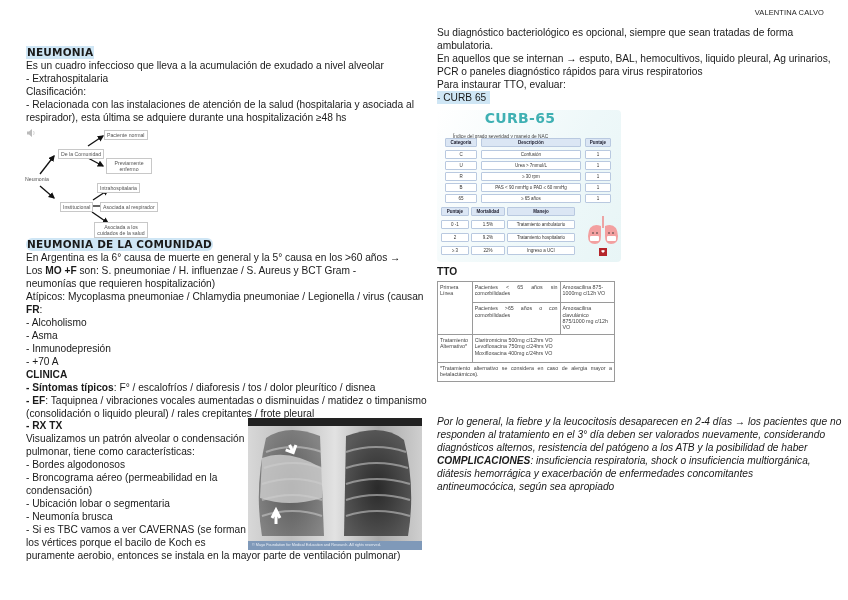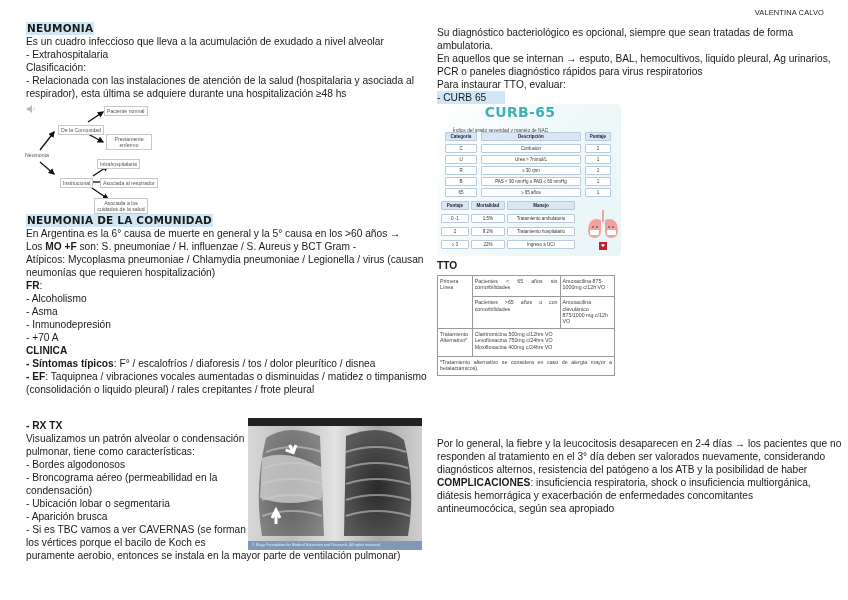--- a/index.html
+++ b/index.html
@@ -5,33 +5,33 @@
   * { box-sizing: border-box; margin: 0; padding: 0; }
   html, body { width: 848px; height: 600px; background: #ffffff; overflow: hidden; }
   body { position: relative; font-family: "Liberation Sans", sans-serif; color: #1a1a1a; font-size: 10.2px; line-height: 13px; }
 
   .author { position: absolute; top: 6px; right: 24px; font-size: 7.5px; letter-spacing: 0.1px; color: #222; }
 
   .col { position: absolute; }
   .col-left { left: 26px; top: 22px; width: 392px; }
   .col-right { left: 437px; top: 26px; width: 390px; }
 
-  .h-title { font-family: "DejaVu Sans", sans-serif; font-weight: bold; font-size: 10.5px; letter-spacing: 0.2px; background: #cfe6f5; display: inline-block; padding: 0 1px; line-height: 13px; }
+  .h-title { font-family: "DejaVu Sans", sans-serif; font-weight: bold; font-size: 10.5px; letter-spacing: 0.2px; background: #cfe6f5; display: inline-block; padding: 0 1px; line-height: 13px; margin-top: 24px; }
   .line { display: block; white-space: nowrap; }
   b { font-weight: bold; }
-  .hl { background: #cfe6f5; display: inline-block; padding-right: 19px; }
+  .hl { background: #cfe6f5; display: inline-block; padding-right: 4px; }
 
   
   .diagram { position: relative; width: 220px; height: 110px; margin-top: 4px; }
   .dbox { position: absolute; border: 1px solid #c8c8c8; background: #fff; font-size: 5.2px; line-height: 6px; color: #555; text-align: center; padding: 1px 2px; }
   .diagram svg { position: absolute; left: 0; top: 0; }
   .speaker { position: absolute; left: 4px; top: 86px; width: 10px; height: 10px; }
 
   
-  .curb { position: relative; width: 184px; height: 152px; margin-left: 0px; background: linear-gradient(120deg,#ffffff 0%,#eef8f9 60%,#e8f5f6 100%); border-radius: 4px; }
+  .curb { position: relative; width: 184px; height: 152px; margin-top: 6px; margin-left: 0px; background: linear-gradient(120deg,#ffffff 0%,#eef8f9 60%,#e8f5f6 100%); border-radius: 4px; }
   .curb-title { position: absolute; left: 0; right: 18px; top: 2px; text-align: center; font-family: "DejaVu Sans", sans-serif; font-weight: bold; font-size: 14px; color: #3fb0b3; letter-spacing: 0.3px; }
   .curb-sub { position: absolute; left: 16px; top: 20px; font-size: 4.8px; color: #444; }
   .ct { position: absolute; font-size: 4.5px; color: #333; }
   .ct .c { position: absolute; border: 1px solid #b9c9e0; background: #fff; text-align: center; line-height: 7px; height: 9px; border-radius: 1px; }
   .ct .c.hd { background: #dbe6f4; font-weight: bold; color: #223; }
   .lungs { position: absolute; left: 148px; top: 104px; width: 36px; height: 44px; }
 
   
   .tto-label { font-weight: bold; margin-top: 3px; }
   table.tto { border-collapse: collapse; width: 178px; margin-top: 3px; font-size: 5.3px; line-height: 6.2px; color: #444; }
@@ -81,45 +81,45 @@
     <div class="dbox" style="left:80px;top:30px;width:46px;">Previamente enfermo</div>
     <div class="dbox" style="left:71px;top:55px;">Intrahospitalaria</div>
     <div class="dbox" style="left:74px;top:74px;">Asociada al respirador</div>
     <div class="dbox" style="left:68px;top:94px;width:54px;">Asociada a los cuidados de la salud</div>
     <svg class="speaker" viewBox="0 0 10 10">
       <path d="M1 3.5 h2 l3 -2.5 v8 l-3 -2.5 h-2 z" fill="#bbb"></path>
       <path d="M7.5 3 q1.5 2 0 4" stroke="#ccc" stroke-width="0.8" fill="none"></path>
     </svg>
   </div>
 
-  <span class="h-title" style="margin-top:-1px;">NEUMONIA DE LA COMUNIDAD</span>
+  <span class="h-title" style="margin-top:-1px;border-radius:6px;">NEUMONIA DE LA COMUNIDAD</span>
   <span class="line">En Argentina es la 6° causa de muerte en general y la 5° causa en los &gt;60 años →</span>
   <span class="line"><span>Los </span><b>MO +F</b><span> son: S. pneumoniae / H. influenzae / S. Aureus y BCT Gram -</span></span>
+  <span class="line">neumonías que requieren hospitalización)</span>
   <span class="line">Atípicos: Mycoplasma pneumoniae / Chlamydia pneumoniae / Legionella / virus (causan</span>
-  <span class="line">neumonías que requieren hospitalización)</span>
   <span class="line"><b>FR</b><span>:</span></span>
   <span class="line">- Alcoholismo</span>
   <span class="line">- Asma</span>
   <span class="line">- Inmunodepresión</span>
   <span class="line">- +70 A</span>
   <span class="line"><b>CLINICA</b></span>
   <span class="line"><b>- Síntomas típicos</b><span>: F° / escalofríos / diaforesis / tos / dolor pleurítico / disnea</span></span>
   <span class="line"><b>- EF</b><span>: Taquipnea / vibraciones vocales aumentadas o disminuidas / matidez o timpanismo</span></span>
   <span class="line">(consolidación o liquido pleural) / rales crepitantes / frote pleural</span>
 </div>
 
 <div class="rx-block">
   <span class="line"><b>- RX TX</b></span>
   <span class="line">Visualizamos un patrón alveolar o condensación</span>
   <span class="line">pulmonar, tiene como características:</span>
   <span class="line">- Bordes algodonosos</span>
   <span class="line">- Broncograma aéreo (permeabilidad en la</span>
   <span class="line">condensación)</span>
   <span class="line">- Ubicación lobar o segmentaria</span>
-  <span class="line">- Aparición brusca</span>
+  <span class="line">- Neumonía brusca</span>
   <span class="line">- Si es TBC vamos a ver CAVERNAS (se forman en</span>
   <span class="line">los vértices porque el bacilo de Koch es</span>
   <span class="line">puramente aerobio, entonces se instala en la mayor parte de ventilación pulmonar)</span>
 </div>
 
 <div class="xray">
   <svg width="174" height="132" viewBox="0 0 174 132">
     <defs>
       <radialGradient id="lungL" cx="50%" cy="55%" r="60%">
         <stop offset="0%" stop-color="#3a3a3a"></stop>
@@ -248,20 +248,20 @@
         <div>Moxifloxacina 400mg c/24hrs VO</div>
       </td>
     </tr>
     <tr>
       <td colspan="3" class="just" style="padding-bottom:4px;">*Tratamiento alternativo se considera en caso de alergia mayor a betalactámicos).</td>
     </tr>
   </tbody>
     </table>
 </div>
 
-<div class="col" style="left:437px; top:437px; width:400px;">
+<div class="col" style="left:437px; top:415px; width:400px;font-style:italic;">
   <span class="line">Por lo general, la fiebre y la leucocitosis desaparecen en 2-4 días → los pacientes que no</span>
   <span class="line">responden al tratamiento en el 3° día deben ser valorados nuevamente, considerando</span>
   <span class="line">diagnósticos alternos, resistencia del patógeno a los ATB y la posibilidad de haber</span>
   <span class="line"><b>COMPLICACIONES</b><span>: insuficiencia respiratoria, shock o insuficiencia multiorgánica,</span></span>
   <span class="line">diátesis hemorrágica y exacerbación de enfermedades concomitantes</span>
   <span class="line">antineumocócica, según sea apropiado</span>
 </div>
 
 </body></html>

